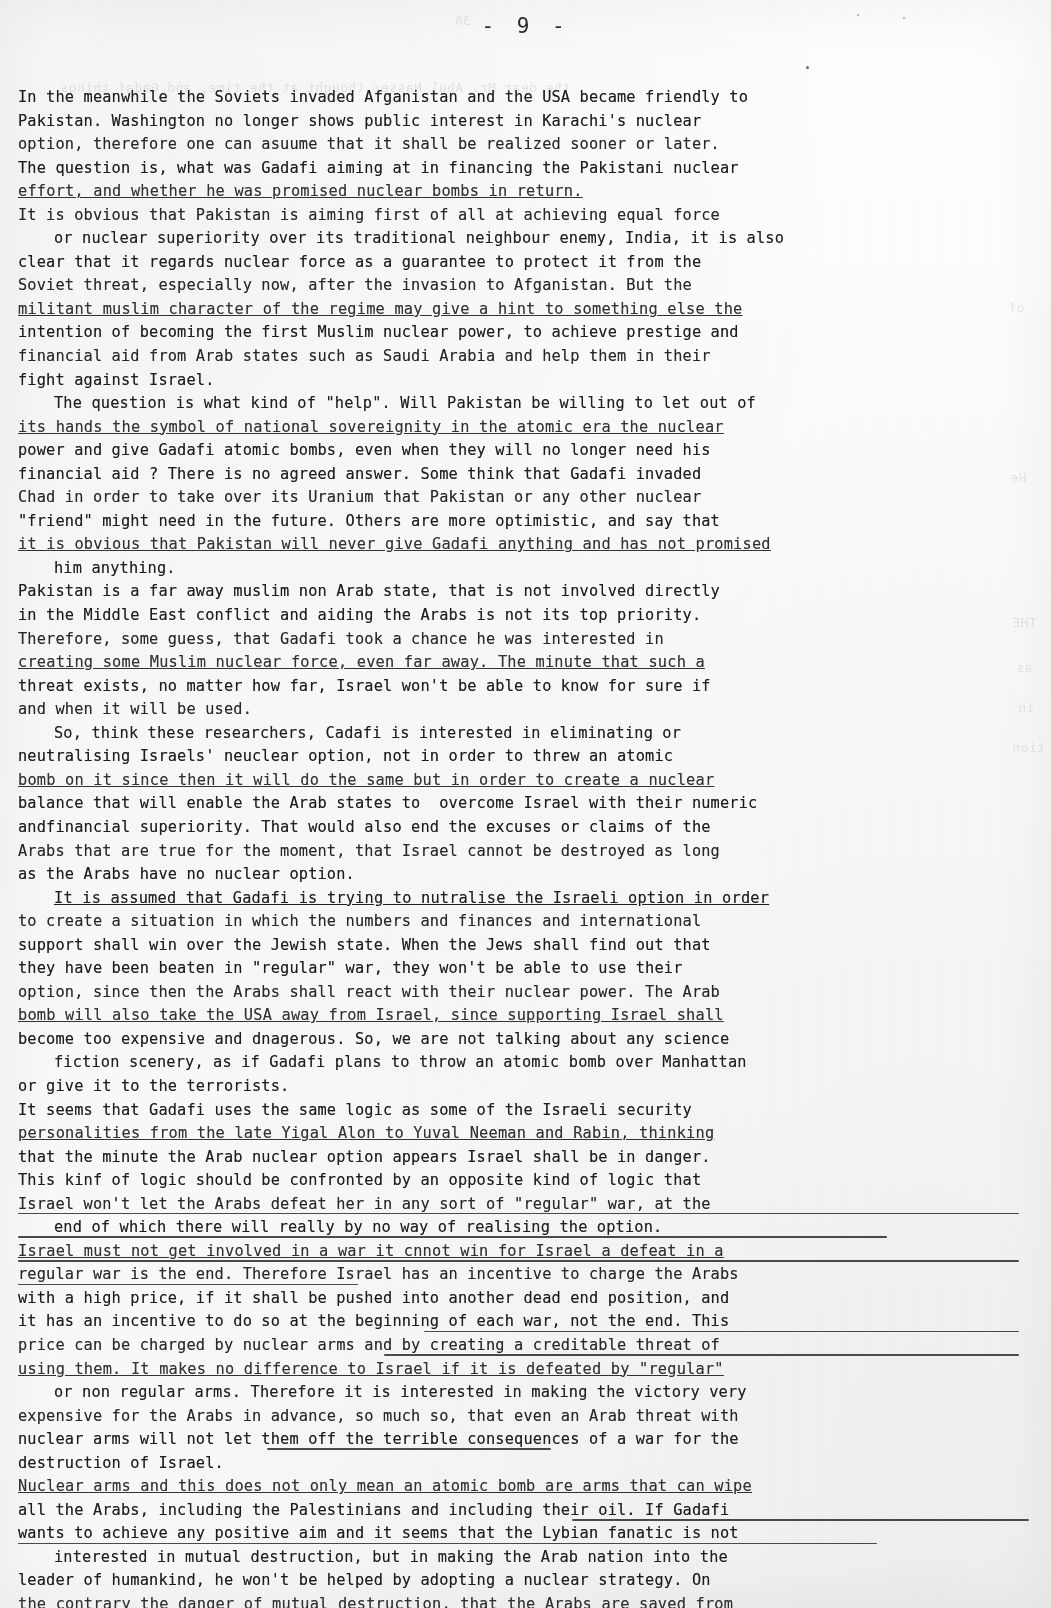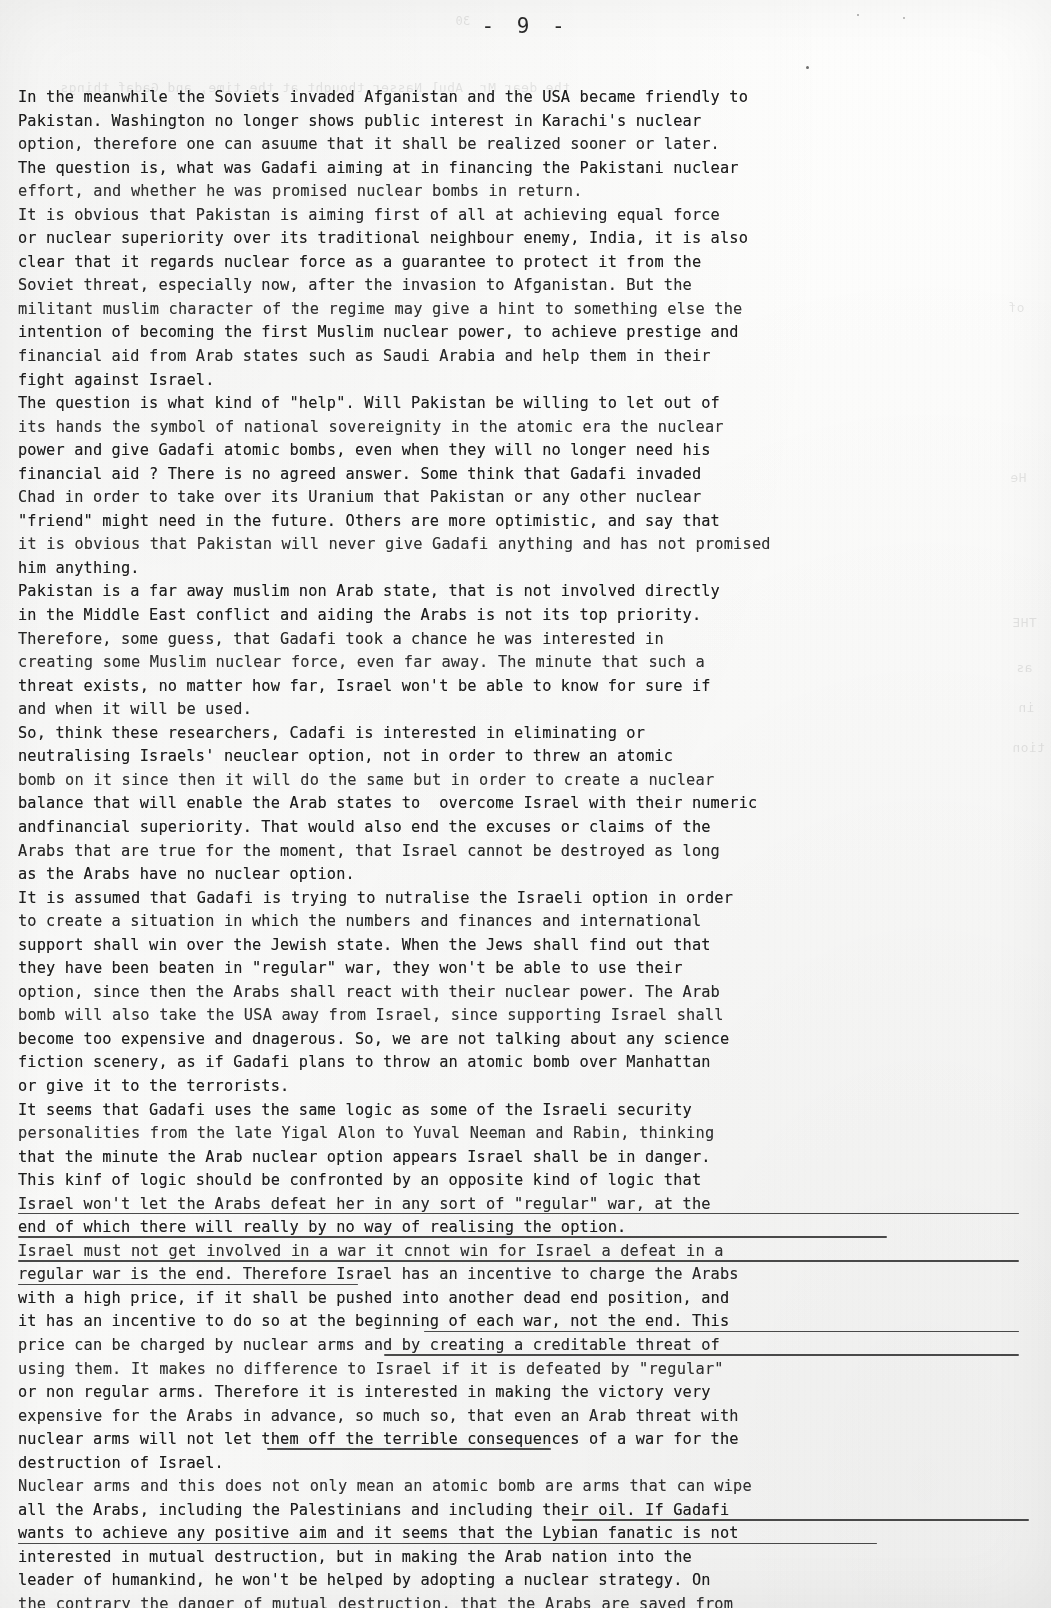--- a/index.html
+++ b/index.html
@@ -88,22 +88,22 @@
     letter-spacing: 0.15px;
     white-space: pre-wrap;
     text-shadow: 0 0 0.6px rgba(0,0,0,0.45);
   }
   .body-text .ln {
     display: block;
     white-space: pre;
   }
   
   .body-text .ln:nth-child(3n) { opacity: 0.95; }
-  .body-text .ln:nth-child(5n) { opacity: 0.90; letter-spacing: 0.2px; }
-  .body-text .ln:nth-child(7n) { opacity: 0.99; }
+  .body-text .ln:nth-child(5n) { opacity: 0.90; letter-spacing: 0.2px; text-decoration: underline; }
+  .body-text .ln:nth-child(7n) { opacity: 0.99; margin-left: 36px; }
 
   
   .underline-layer {
     position: absolute;
     inset: 0;
     pointer-events: none;
   }
   .hand-underline {
     position: absolute;
     height: 1.6px;

